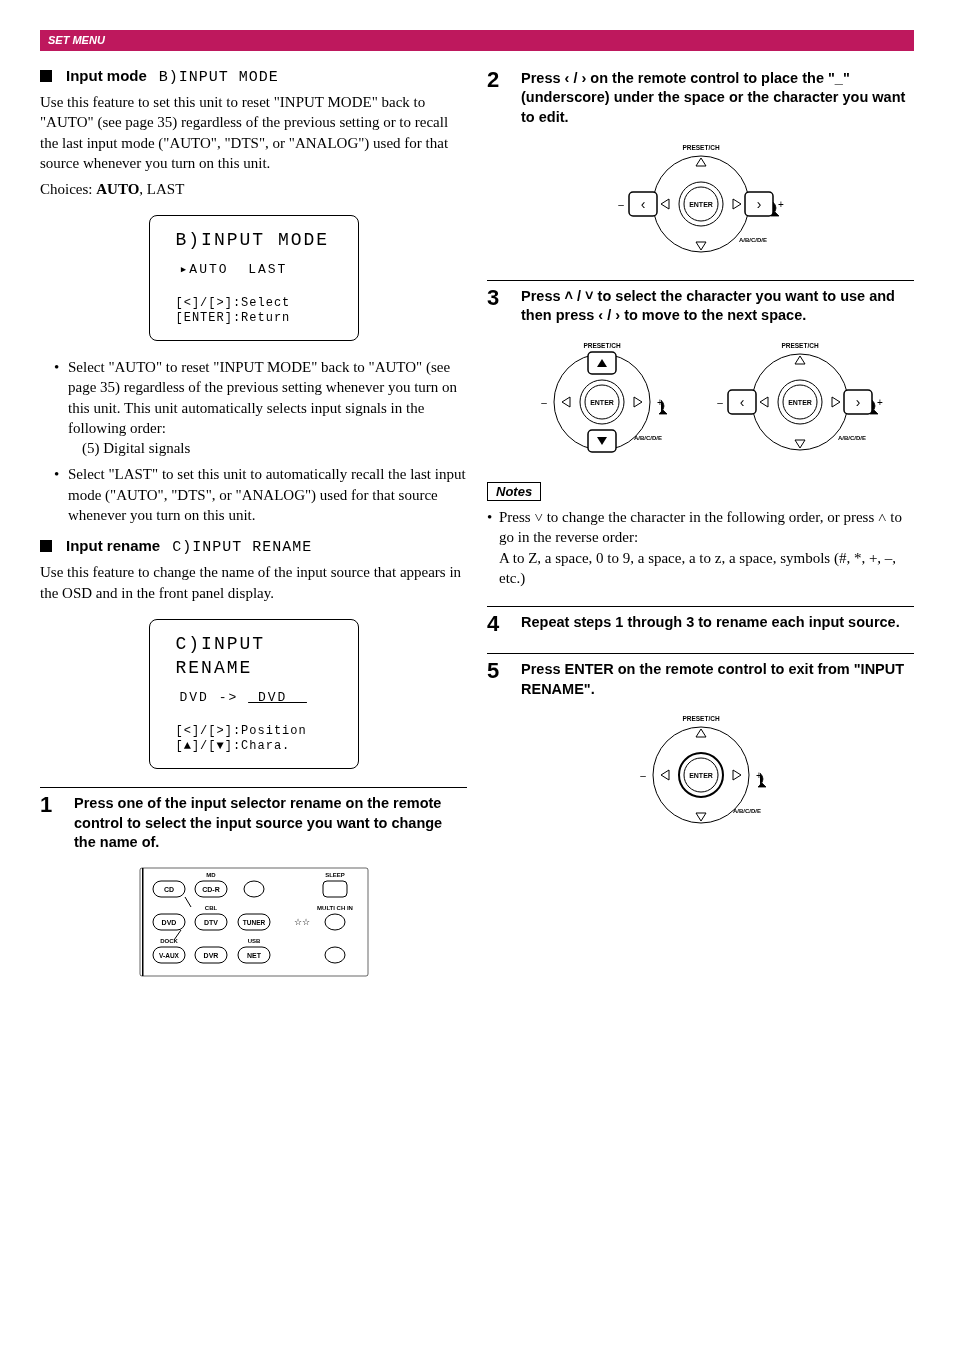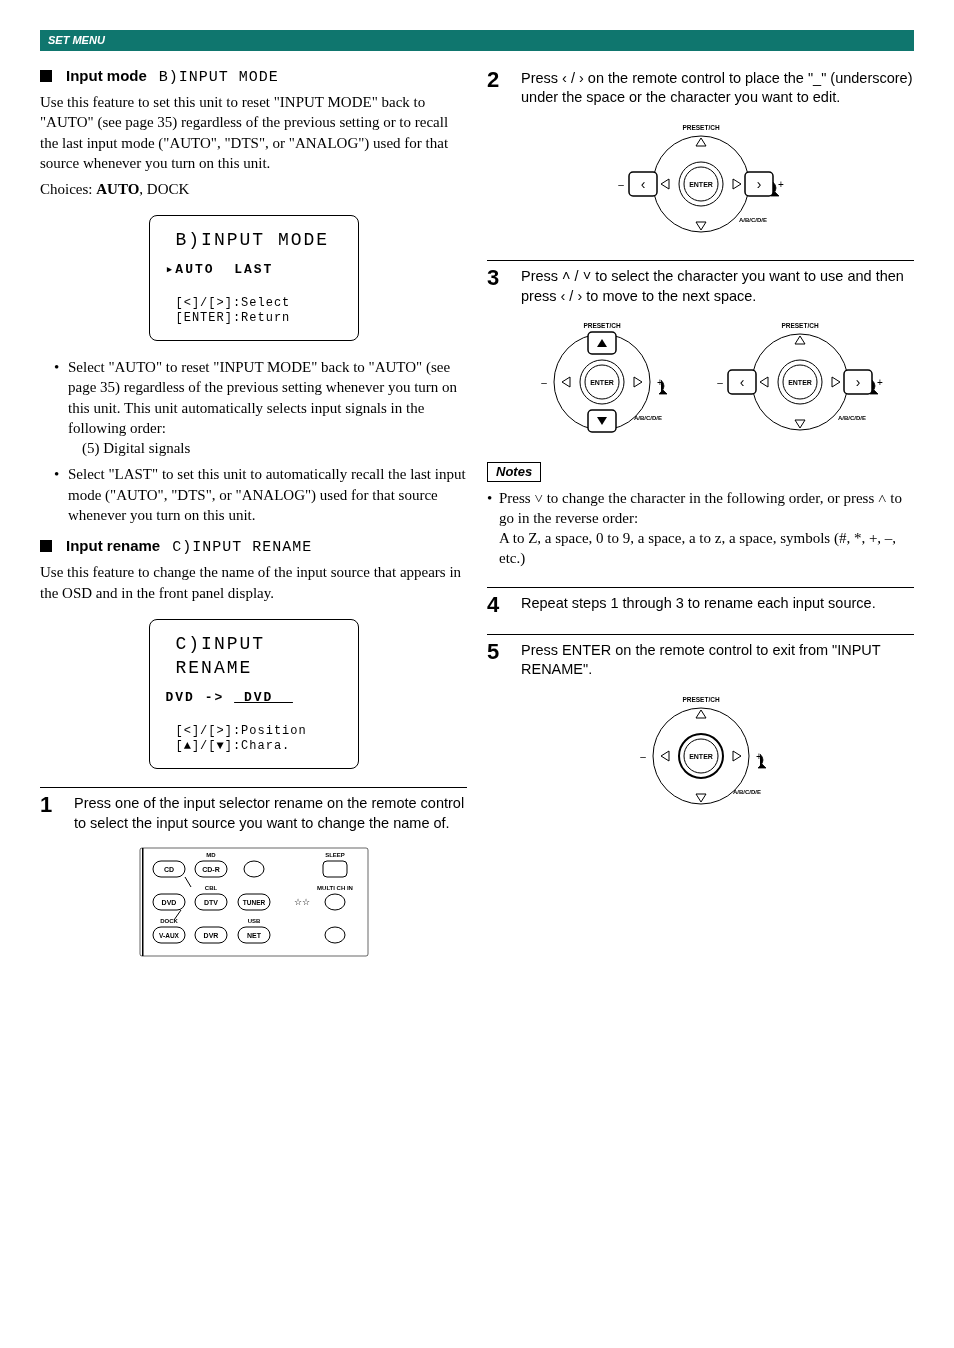--- a/index.html
+++ b/index.html
@@ -10,21 +10,21 @@
     font-size: 15px;
     line-height: 1.35;
     color: #000;
     background: #fff;
     width: 954px;
   }
   .page {
     padding: 30px 40px 40px 40px;
   }
   .header-bar {
-    background: #0f766e;
+    background: #be185d;
     color: #fff;
     font-family: Arial, Helvetica, sans-serif;
     font-size: 11px;
     font-weight: bold;
     font-style: italic;
     padding: 3px 8px;
     margin-bottom: 14px;
   }
   .columns {
     display: flex;
@@ -90,23 +90,22 @@
   .osd-title {
     font-family: "Courier New", Courier, monospace;
     letter-spacing: 2px;
     font-size: 18px;
     margin: 2px 0 8px 14px;
   }
   .osd-line {
     font-family: "Courier New", Courier, monospace;
     letter-spacing: 2px;
     font-size: 13px;
-    margin: 0 0 2px 4px;
+    margin: 0 0 2px 18px;
     white-space: pre;
-    font-weight: bold;
   }
   .osd-hints {
     font-family: "Courier New", Courier, monospace;
     letter-spacing: 1px;
     font-size: 12px;
     margin: 18px 0 4px 14px;
     line-height: 1.25;
     white-space: pre;
   }
   .underline { text-decoration: underline; }
@@ -124,21 +123,21 @@
   .step-num {
     font-family: Arial, Helvetica, sans-serif;
     font-weight: bold;
     font-size: 22px;
     line-height: 1;
     width: 20px;
     flex: 0 0 auto;
   }
   .step-text {
     font-family: Arial, Helvetica, sans-serif;
-    font-weight: normal;
+    font-weight: bold;
     font-size: 14.5px;
     line-height: 1.35;
   }
 
   
   .notes-box {
     display: inline-block;
     border: 1px solid #000;
     padding: 0 8px;
     font-family: Arial, Helvetica, sans-serif;
@@ -205,21 +204,21 @@
 
     <div class="col">
 
       <p class="section-head">
         <span class="square"></span>
         <span class="head-bold">Input mode</span>
         &nbsp;&nbsp;<span class="osd-font">B)INPUT MODE</span>
       </p>
       <p class="body-text">Use this feature to set this unit to reset "INPUT MODE" back to "AUTO" (see page 35) regardless of the previous setting or to recall the last input mode ("AUTO", "DTS", or "ANALOG") used for that source whenever you turn on this unit.</p>
       <p class="body-text">
-        <span>Choices: </span><span class="choices-bold">AUTO</span><span>, DOCK</span>
+        <span>Choices: </span><span class="choices-bold">AUTO</span><span>, LAST</span>
       </p>
 
       <div class="osd-box">
         <div class="osd-title">B)INPUT MODE</div>
         <div class="osd-line">▸AUTO  LAST</div>
         <div class="osd-hints">[&lt;]/[&gt;]:Select
 [ENTER]:Return</div>
       </div>
 
       <ul class="bullet-list">

